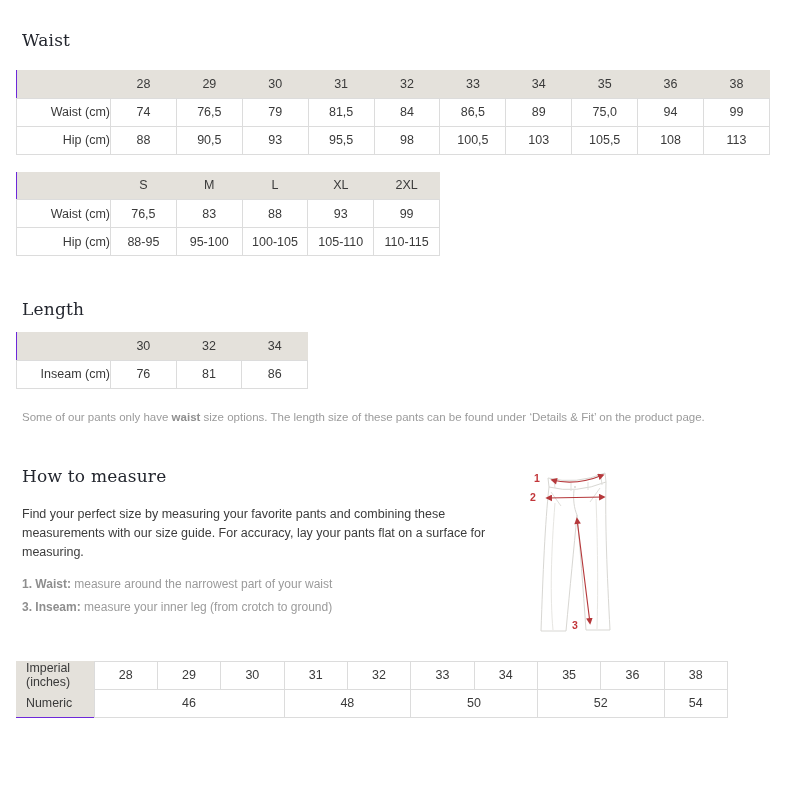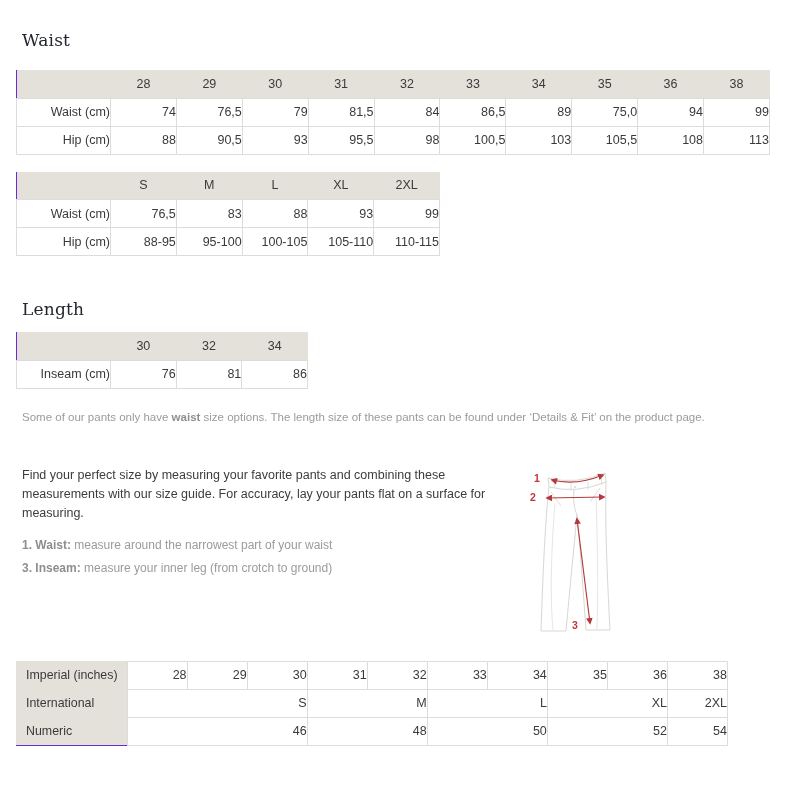--- a/index.html
+++ b/index.html
@@ -17,21 +17,21 @@
     font-size: 17px;
     line-height: 21px;
     color: #23262e;
     margin: 0 0 0 6px;
     letter-spacing: 0.2px;
   }
 
   table { border-collapse: collapse; table-layout: fixed; background: #6d28d9; }
   th, td { height: 28px; font-size: 12.5px; font-weight: 400; color: #3a3a3a; padding: 0; }
   thead th { background: #e4e1db; border: none; text-align: center; }
-  tbody td { border: 1px solid #dcdcdc; text-align: right; background: #fff; }
+  tbody td { border: 1px solid #dcdcdc; text-align: center; background: #fff; }
   td.rowlabel { text-align: right; padding-left: 9px; }
   th.corner { background: #e4e1db; border: none; }
 
   .size-table { margin-top: 19px; }
   .cols-10 { width: 754px; }
   .cols-10 th.corner { width: 94px; }
   .cols-5  { width: 424px; margin-top: 17px; }
   .cols-5 th.corner { width: 94px; }
   .cols-3  { width: 292px; margin-top: 12px; }
   .cols-3 th.corner { width: 94px; }
@@ -61,21 +61,21 @@
   ul.steps li { margin-bottom: 8px; line-height: 1.3; }
   ul.steps b { color: #8e8e8e; font-weight: 700; }
 
   .pants-wrap { position: absolute; left: 512px; top: -5px; width: 84px; height: 182px; }
 
   .sec-conversion { margin-top: 2px; }
   .conv-table { width: 712px; margin-top: 13px; }
   .conv-table th.rowhead {
     background: #e4e1db; border: none;
     text-align: left; padding-left: 10px;
-    font-weight: 400; width: 111px; font-size: 12.4px;
+    font-weight: 400; width: 78px; font-size: 12.4px;
   }
 </style>
 </head>
 <body>
 
 <div class="page">
 
   <section class="sec-waist">
     <h2 class="sec-title">Waist</h2>
     <table class="size-table cols-10">
@@ -172,20 +172,21 @@
             <td>76</td>
             <td>81</td>
             <td>86</td>
           </tr>
         </tbody>
       </table>
     <p class="note"><span>Some of our pants only have </span><b>waist</b><span> size options. The length size of these pants can be found under ‘Details &amp; Fit’ on the product page.</span></p>
   </section>
 
   <section class="sec-measure">
+    <h2 class="sec-title">How to measure</h2>
     <p class="intro">Find your perfect size by measuring your favorite pants and combining these measurements with our size guide. For accuracy, lay your pants flat on a surface for measuring.</p>
     <ul class="steps" id="steps-list">
         <li><b>1. Waist:</b><span> measure around the narrowest part of your waist</span></li>
         <li><b>3. Inseam:</b><span> measure your inner leg (from crotch to ground)</span></li>
       </ul>
 
     <div class="pants-wrap">
       <svg width="84" height="182" viewBox="0 0 84 182">
         <defs>
           <marker id="arrS" markerWidth="7" markerHeight="7" refX="1.5" refY="3" orient="auto">
@@ -236,28 +237,20 @@
             <td>30</td>
             <td>31</td>
             <td>32</td>
             <td>33</td>
             <td>34</td>
             <td>35</td>
             <td>36</td>
             <td>38</td>
           </tr>
           <tr>
-            <th class="rowhead">International</th>
-            <td colspan="3">S</td>
-            <td colspan="2">M</td>
-            <td colspan="2">L</td>
-            <td colspan="2">XL</td>
-            <td>2XL</td>
-          </tr>
-          <tr>
             <th class="rowhead">Numeric</th>
             <td colspan="3">46</td>
             <td colspan="2">48</td>
             <td colspan="2">50</td>
             <td colspan="2">52</td>
             <td>54</td>
           </tr>
         </tbody>
       </table>
   </section>

